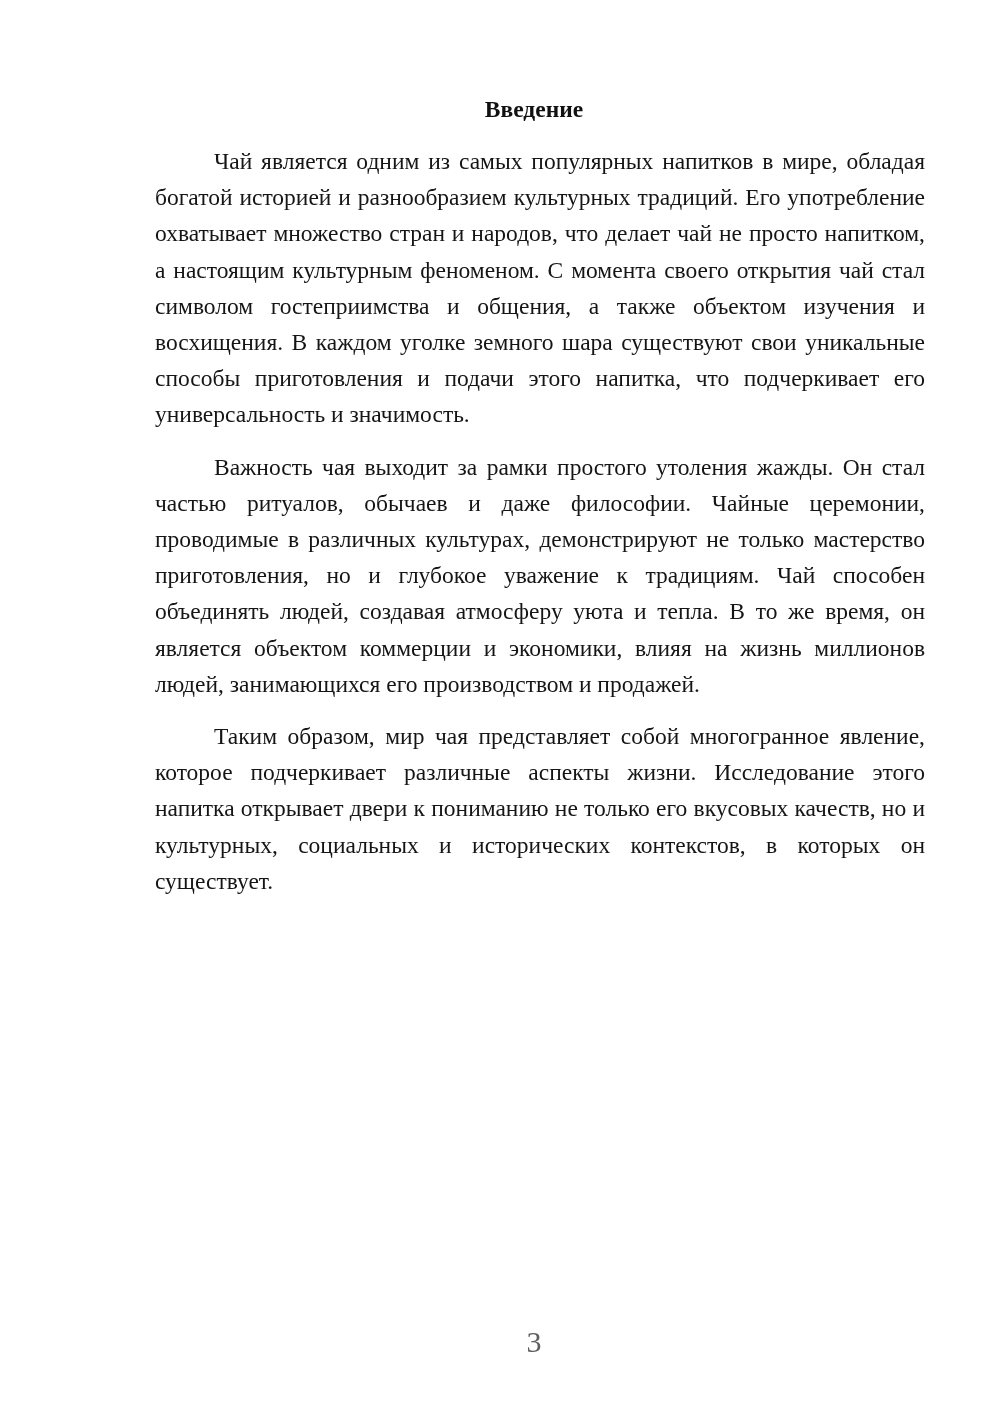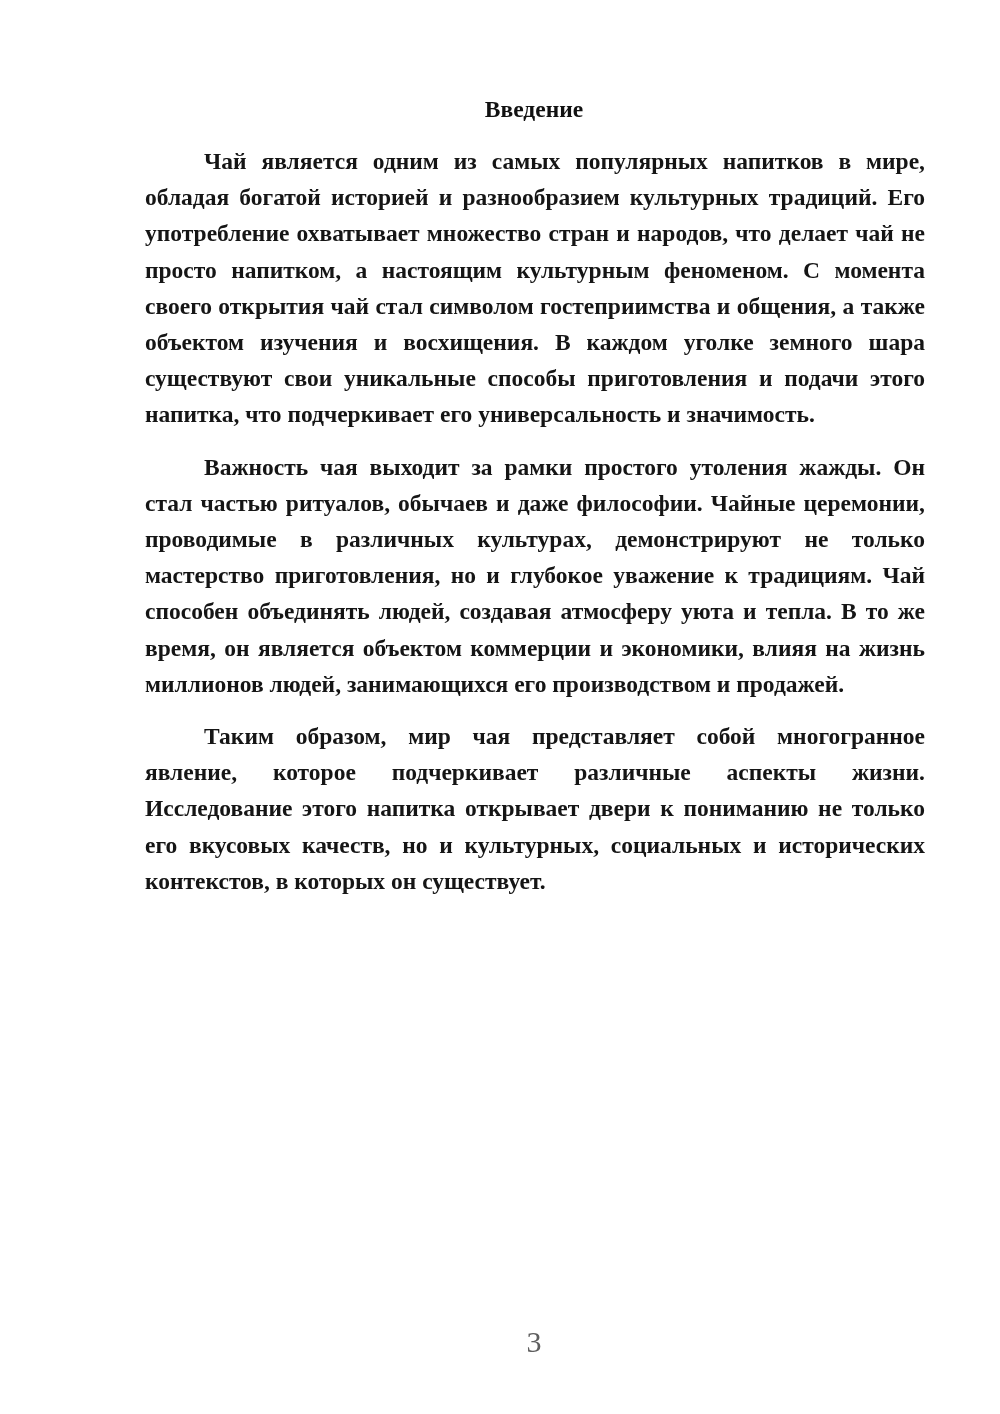--- a/index.html
+++ b/index.html
@@ -29,25 +29,24 @@
     text-align: center;
     margin: 0 0 16px 0;
     color: #111111;
   }
   .para {
     font-size: 23.5px;
     line-height: 36.2px;
     text-align: justify;
     text-justify: inter-word;
     text-indent: 59px;
-    margin: 0 0 16px 2px;
+    margin: 0 0 16px 12px;
     hyphens: none;
     word-break: normal;
     color: #151515;
-    font-weight: bold;
   }
   .page-number {
     position: absolute;
     top: 1324px;
     left: 143px;
     width: 782px;
     text-align: center;
     font-size: 30px;
     line-height: 36px;
     color: #5f5f5f;

